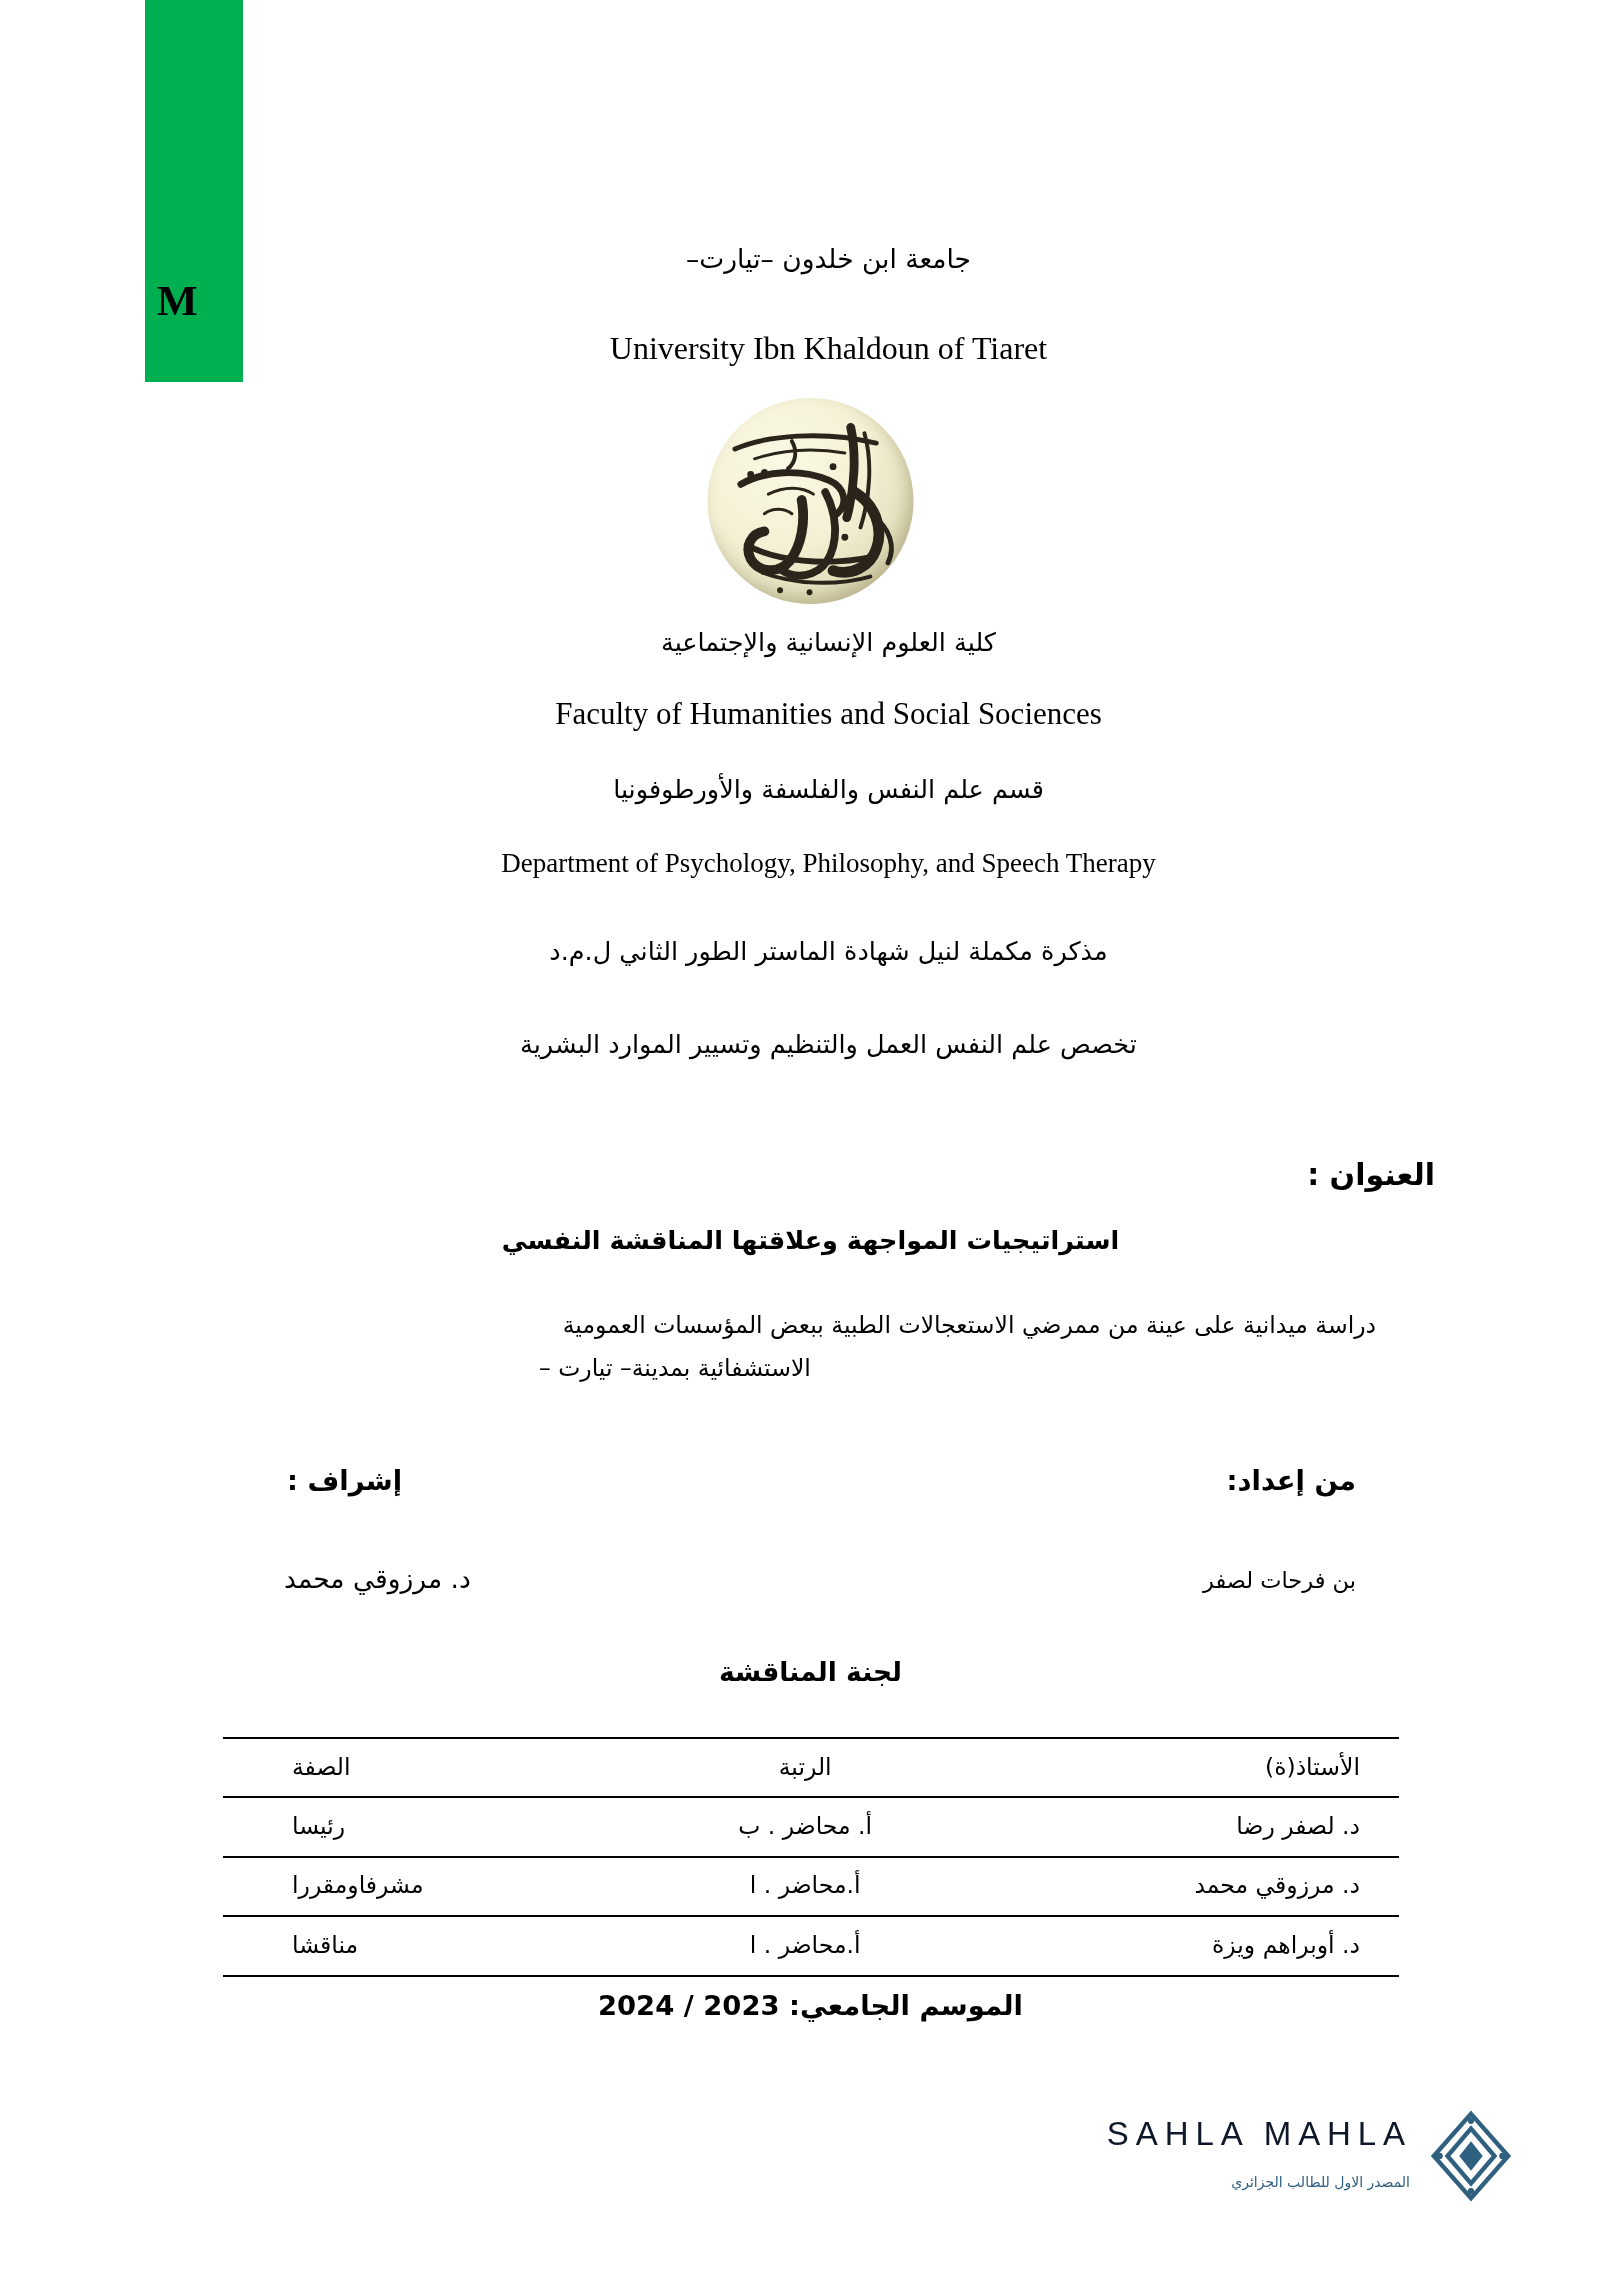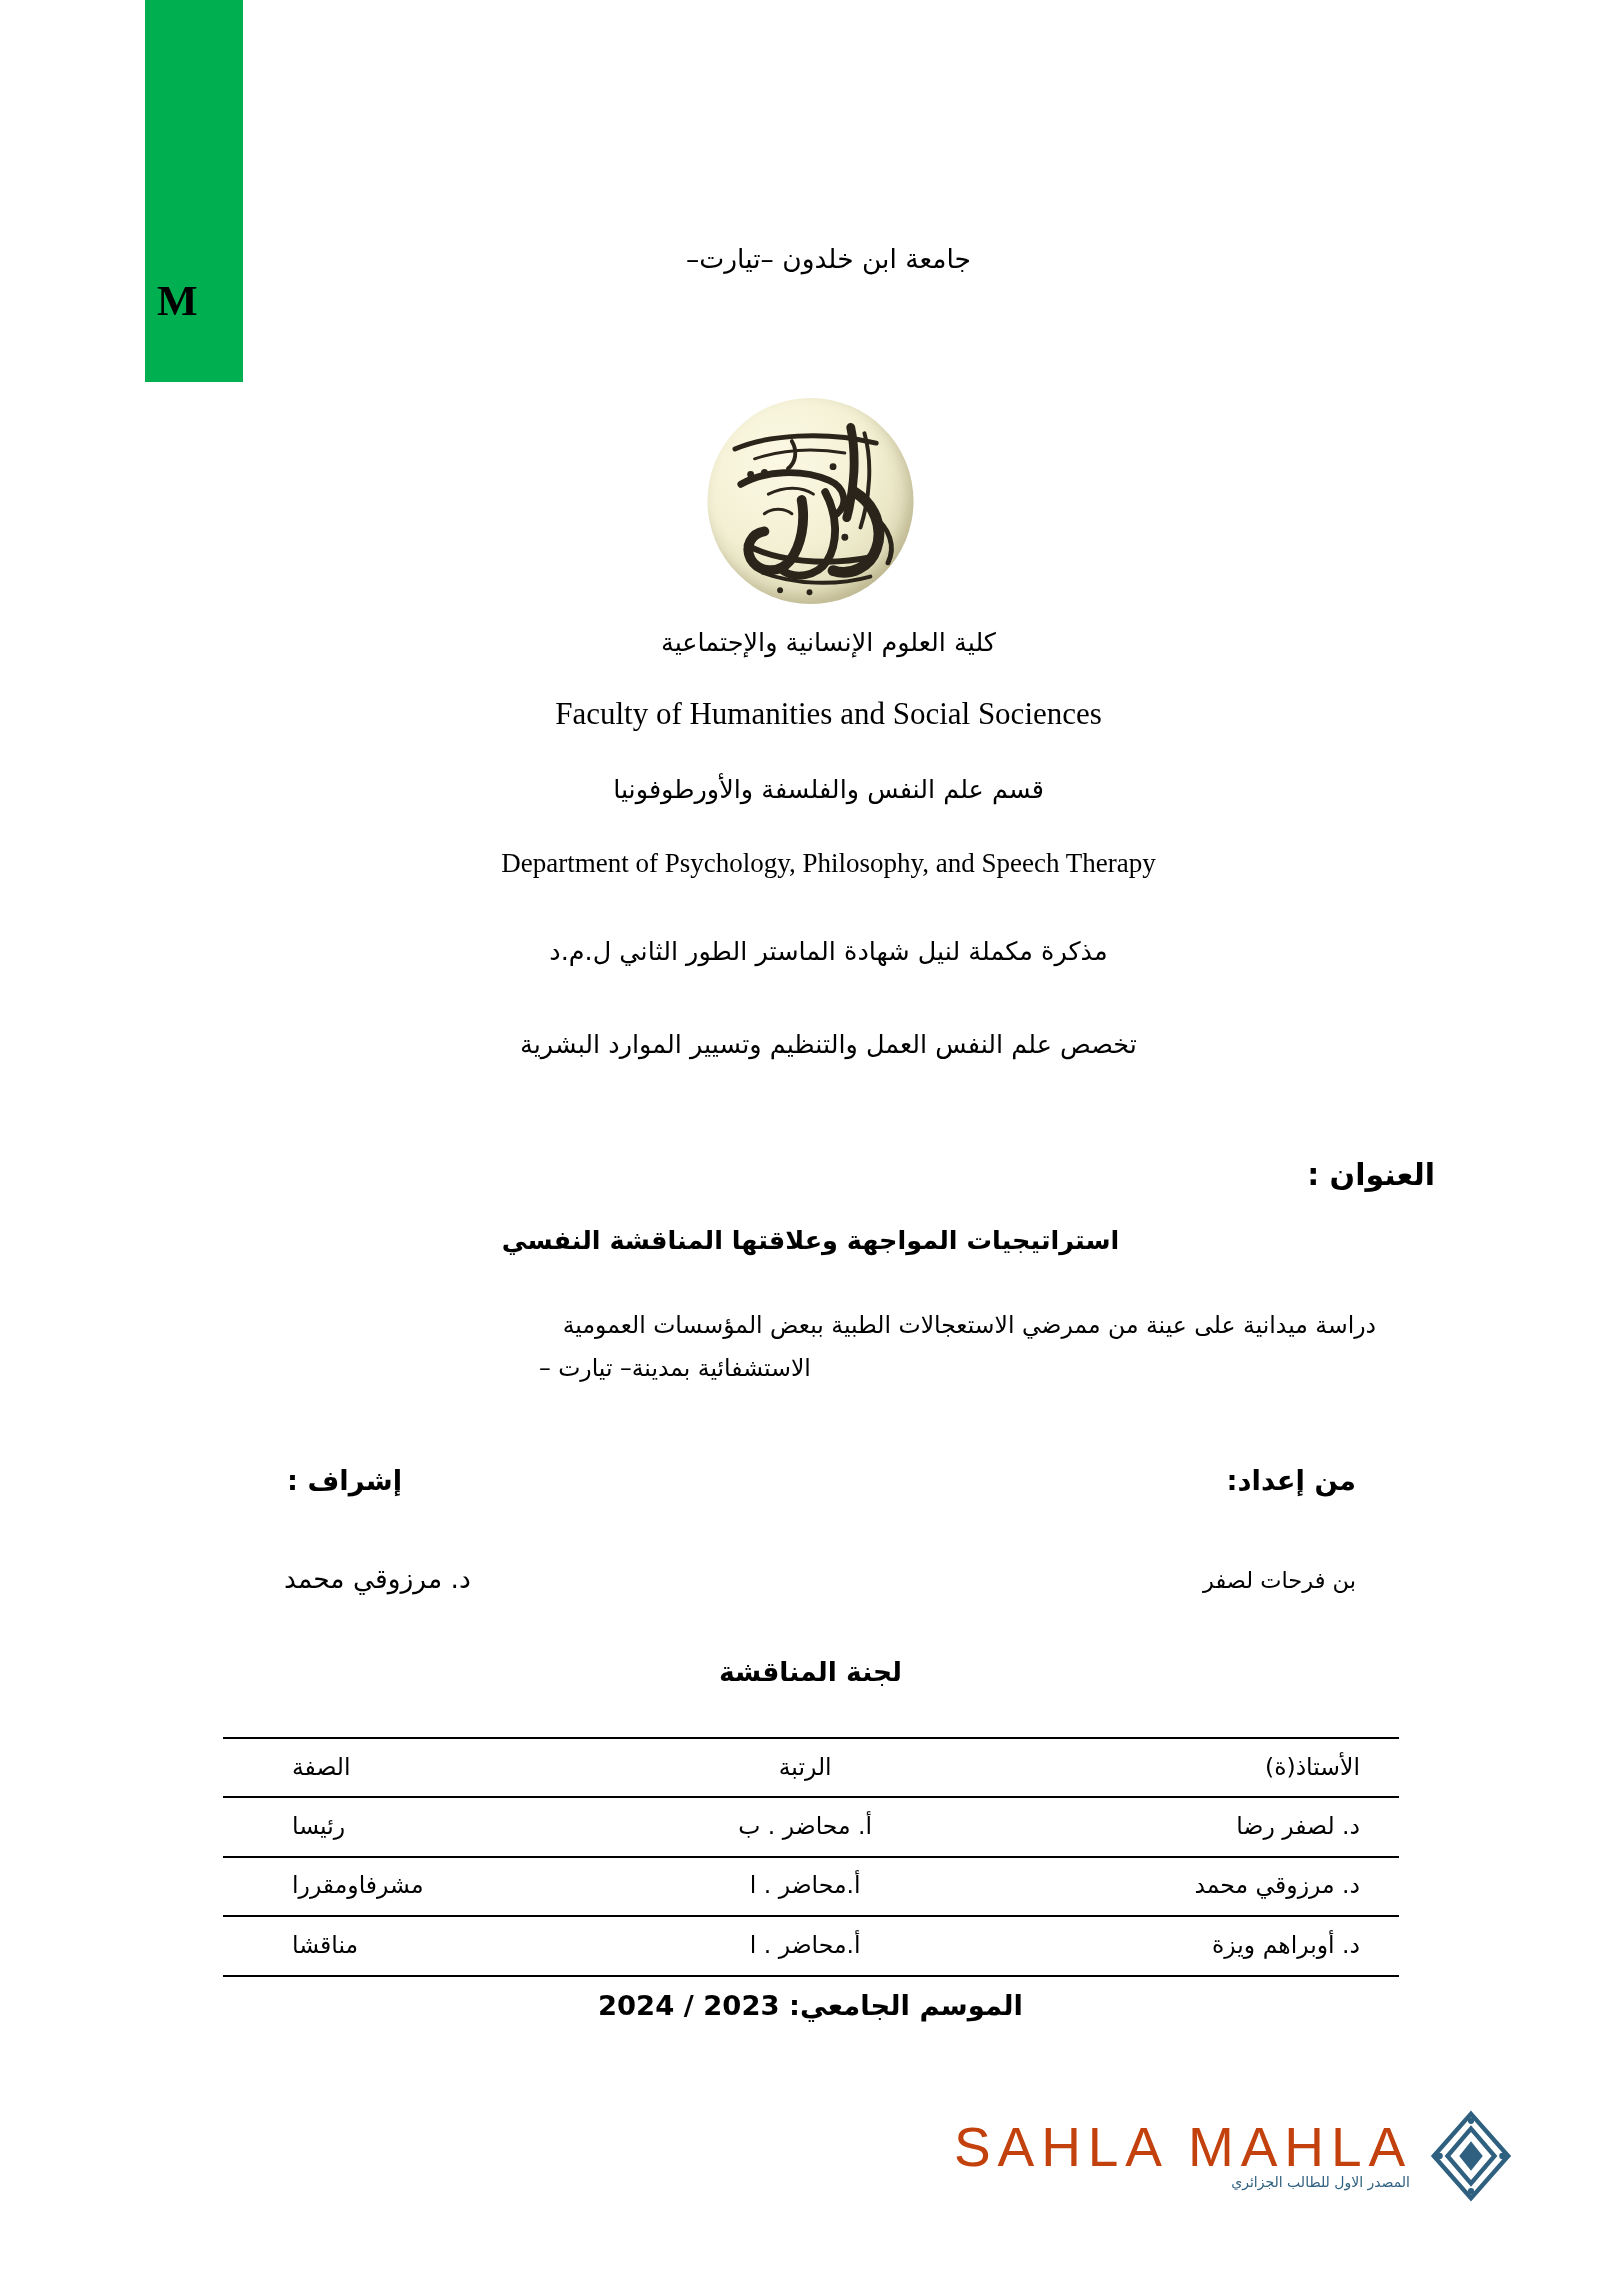--- a/index.html
+++ b/index.html
@@ -210,24 +210,24 @@
     top: 2107px;
     width: 529px;
     height: 127px;
     color: #2d5f7c;
   }
   .wm-title {
     position: absolute;
     right: 106px;
     top: 7.8px;
     font-family: "Liberation Sans", "DejaVu Sans", sans-serif;
-    font-size: 55px;
+    font-size: 33px;
     letter-spacing: 6.9px;
     font-weight: normal;
-    color: #c2410c;
+    color: #0f172a;
     white-space: nowrap;
   }
   .wm-sub {
     position: absolute;
     right: 108px;
     top: 67px;
     direction: rtl;
     font-family: "DejaVu Sans", "Liberation Sans", sans-serif;
     font-size: 14px;
     letter-spacing: 2px;
@@ -244,20 +244,21 @@
 </style>
 </head>
 <body>
 
 <div class="page">
 
   <div class="green-bar"></div>
   <div class="green-bar-letter">M</div>
 
   <div class="line ar univ-ar">جامعة ابن خلدون –تيارت–</div>
+  <div class="line en univ-en">University Ibn Khaldoun of Tiaret</div>
 
   <div class="emblem-wrap">
     <div class="emblem">
       <svg width="206" height="206" viewBox="0 0 210 210">
         <defs>
           <clipPath id="discclip">
               <circle cx="105" cy="105" r="104"></circle>
             </clipPath>
         </defs>
         <g clip-path="url(#discclip)" fill="none" stroke="#2a241a" stroke-linecap="round" stroke-linejoin="round">

